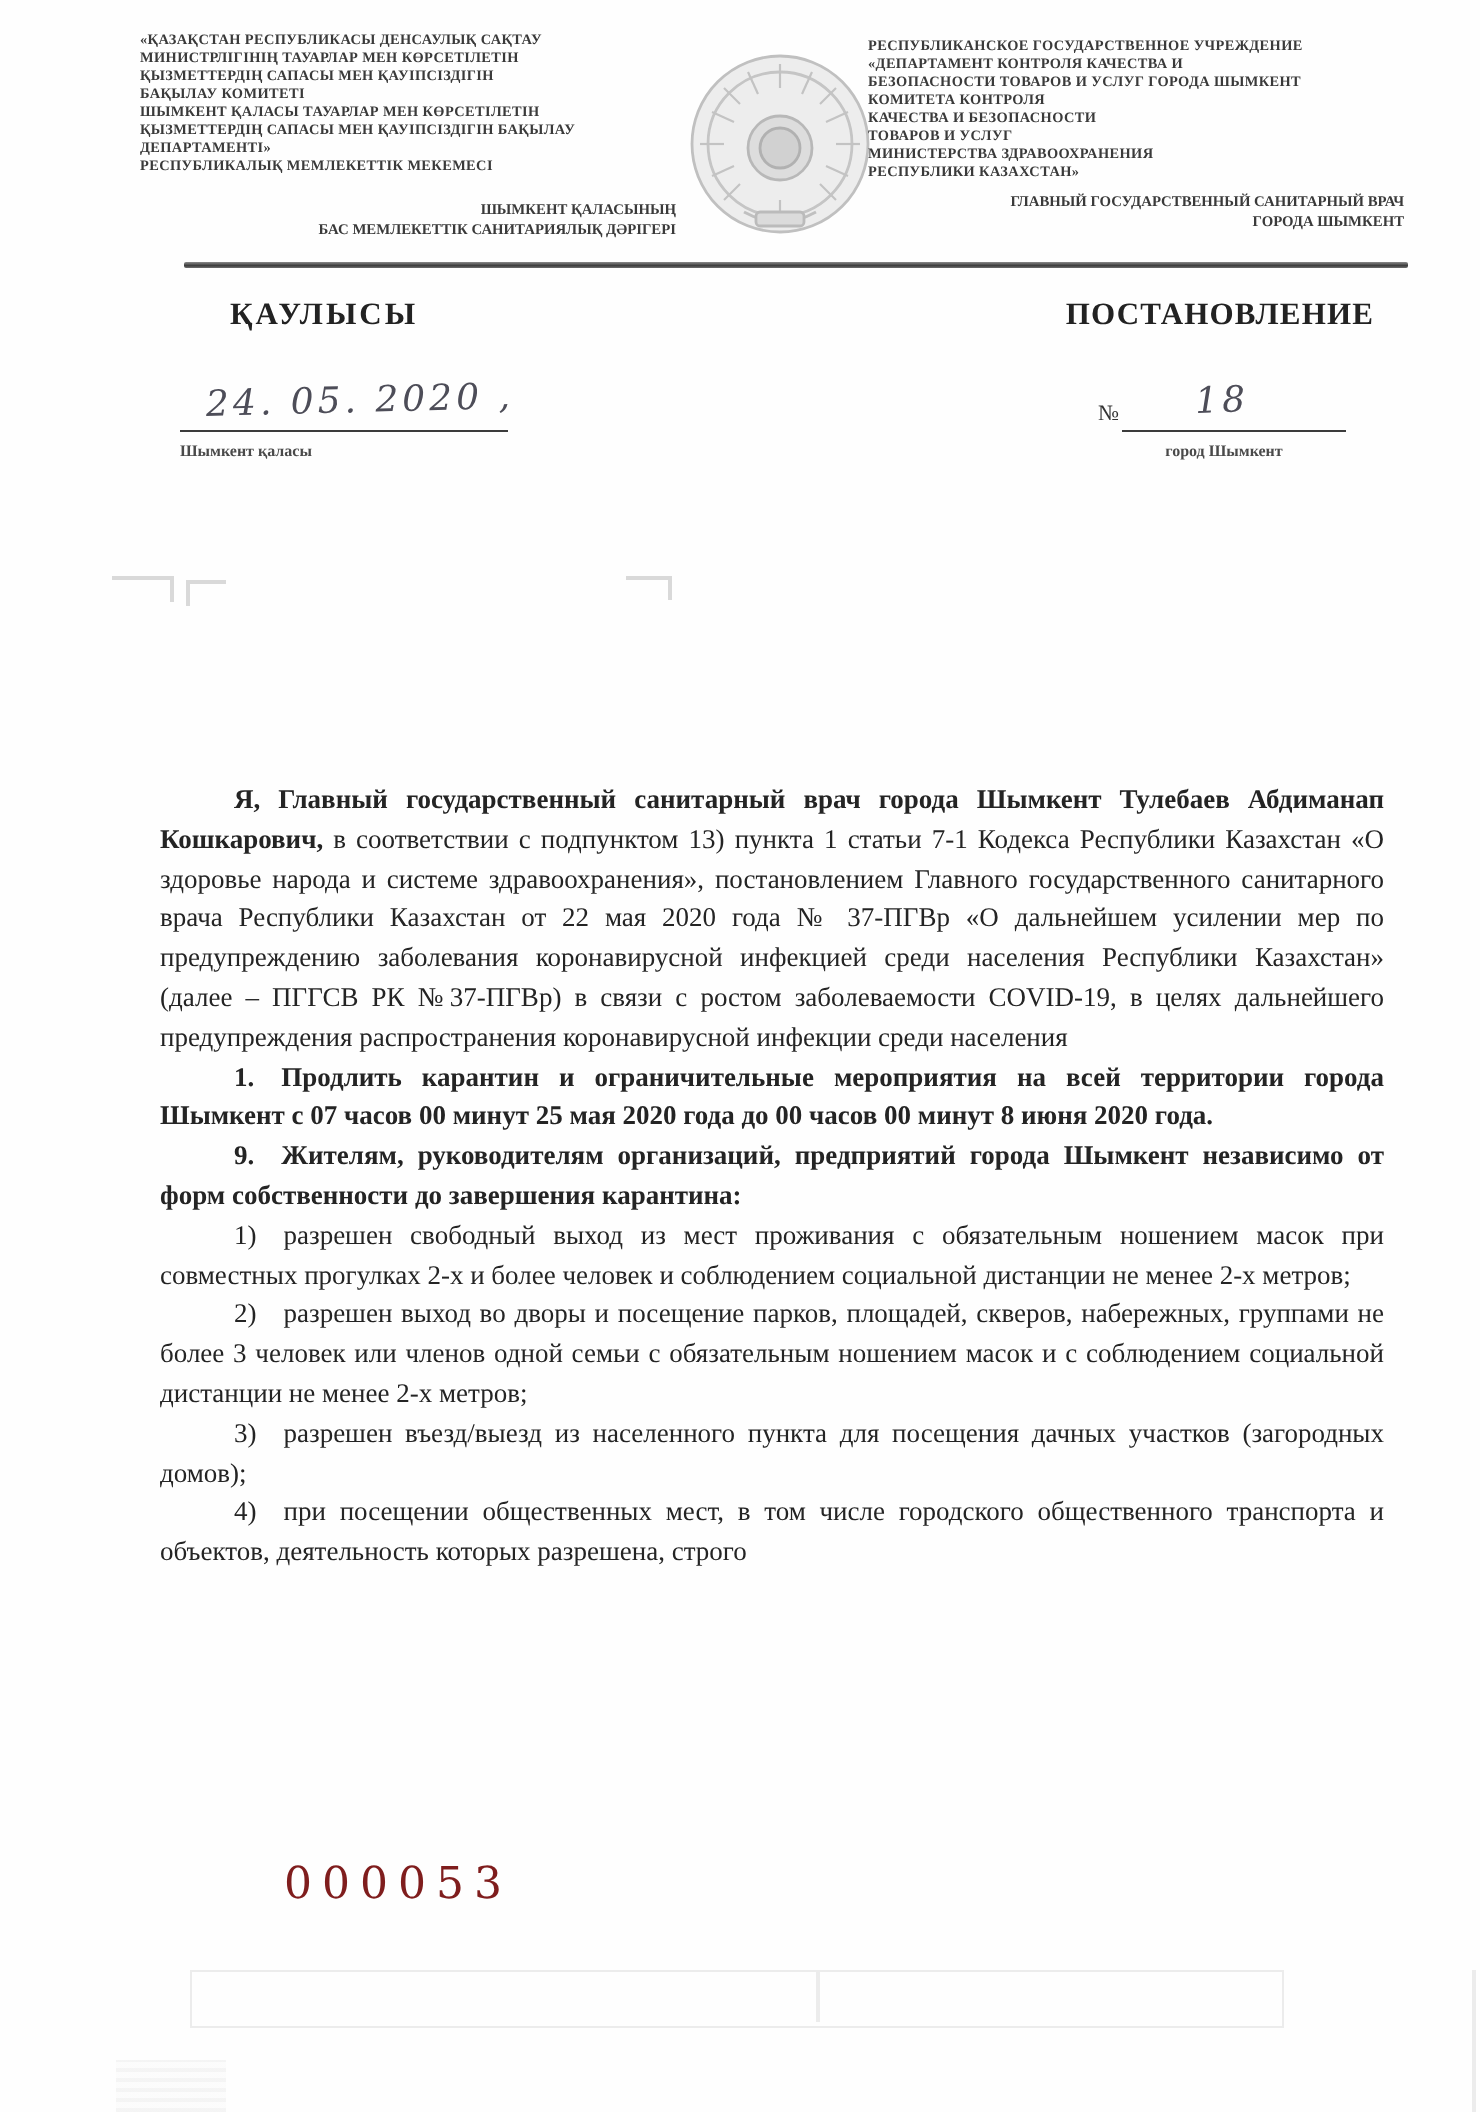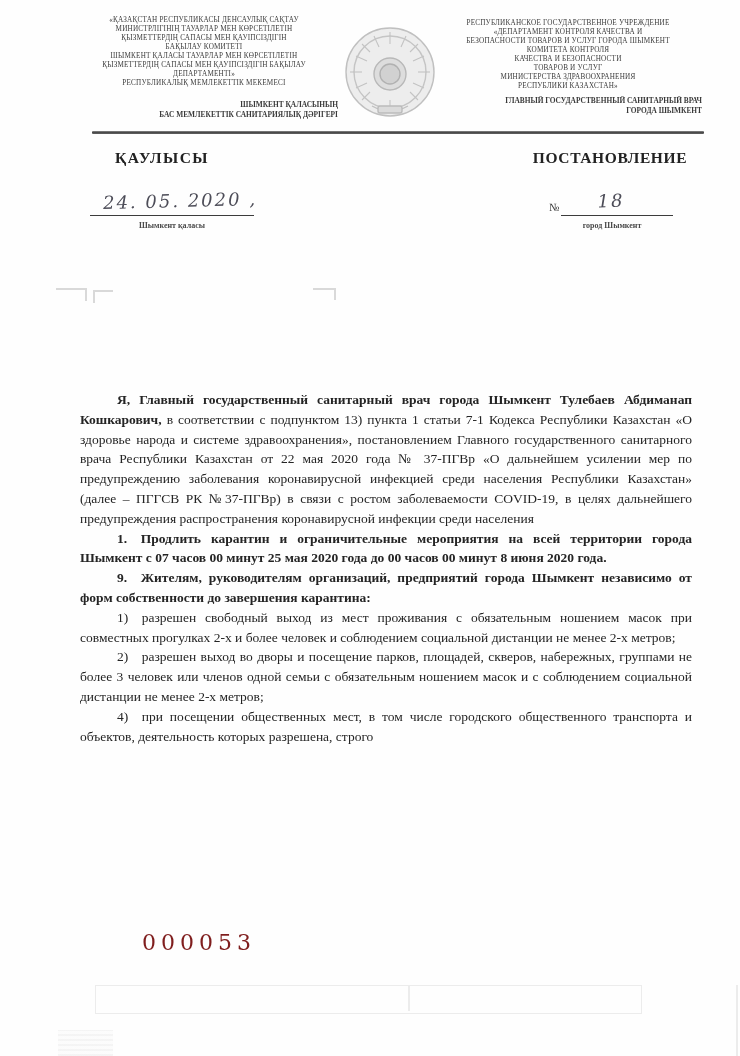--- a/index.html
+++ b/index.html
@@ -2,21 +2,21 @@
 <html><head>
 <meta charset="utf-8">
 <style>
   html,body{margin:0;padding:0;background:#ffffff;}
   .page{
     position:relative;width:740px;height:1056px;background:#fefefe;
     font-family:"Liberation Serif", serif;color:#2b2b2b;overflow:hidden;
   }
   
   .hdr-col{
-    position:absolute;text-align:center;font-weight:normal;
+    position:absolute;text-align:left;font-weight:bold;
     font-size:7.2px;line-height:9px;letter-spacing:.2px;color:#3a3a3a;
     white-space:pre-line;
   }
   .hdr-left{left:70px;top:16px;width:268px;}
   .hdr-right{left:434px;top:19px;width:268px;}
   .hdr-sub{position:absolute;text-align:right;font-weight:bold;font-size:7.4px;
     line-height:9.5px;color:#3a3a3a;white-space:pre-line;}
   .hdr-left-sub{left:70px;top:100px;width:268px;}
   .hdr-right-sub{left:434px;top:96px;width:268px;}
   .emblem{position:absolute;left:338px;top:18px;width:100px;height:104px;}
@@ -24,21 +24,21 @@
     background:linear-gradient(#8a8a8a,#3d3d3d 60%,#6f6f6f);border-radius:1px;}
   
   .doc-type{position:absolute;top:149px;font-size:15.5px;font-weight:bold;color:#222;}
   .doc-type-kz{left:115px;width:200px;text-align:left;letter-spacing:1.5px;}
   .doc-type-ru{left:510px;width:200px;text-align:center;letter-spacing:.6px;}
   
   .handwriting{font-family:"DejaVu Serif", serif;font-style:italic;color:#4d4d58;}
   .date-hand{position:absolute;left:100px;top:190px;width:160px;text-align:center;
     font-size:18px;letter-spacing:2px;transform:rotate(-1.5deg);}
   .date-line{position:absolute;left:90px;top:215px;width:164px;height:1.4px;background:#3c3c3c;}
-  .date-caption{position:absolute;left:90px;top:221px;width:164px;text-align:center;
+  .date-caption{position:absolute;left:90px;top:221px;width:164px;
     font-size:8px;font-weight:bold;color:#4a4a4a;}
   .num-symbol{position:absolute;left:549px;top:201px;font-size:11px;color:#333;}
   .num-line{position:absolute;left:561px;top:215px;width:112px;height:1.4px;background:#3c3c3c;}
   .num-hand{position:absolute;left:561px;top:190px;width:100px;text-align:center;
     font-size:18px;letter-spacing:2px;transform:rotate(-2deg);}
   .num-caption{position:absolute;left:549px;top:221px;width:126px;text-align:center;
     font-size:8px;font-weight:bold;color:#4a4a4a;}
   
   .subject{position:absolute;left:120px;top:290px;width:340px;
     font-size:13.8px;font-weight:bold;line-height:21px;color:#262626;white-space:pre-line;}
@@ -131,20 +131,21 @@
   <div class="num-line"></div>
   <div class="num-caption">город Шымкент</div>
 
 
   <div class="body-text">
       <p class="para indent"><span class="b">Я, Главный государственный санитарный врач города Шымкент Тулебаев Абдиманап Кошкарович, </span><span>в соответствии с подпунктом 13) пункта 1 статьи 7-1 Кодекса Республики Казахстан «О здоровье народа и системе здравоохранения», постановлением Главного государственного санитарного врача Республики Казахстан от 22 мая 2020 года № 37-ПГВр «О дальнейшем усилении мер по предупреждению заболевания коронавирусной инфекцией среди населения Республики Казахстан» (далее – ПГГСВ РК №37-ПГВр) в связи с ростом заболеваемости COVID-19, в целях дальнейшего предупреждения распространения коронавирусной инфекции среди населения</span></p>
       <p class="para indent"><span class="b">1. Продлить карантин и ограничительные мероприятия на всей территории города Шымкент с 07 часов 00 минут 25 мая 2020 года до 00 часов 00 минут 8 июня 2020 года.</span></p>
       <p class="para indent"><span class="b">9. Жителям, руководителям организаций, предприятий города Шымкент независимо от форм собственности до завершения карантина:</span></p>
       <p class="para indent"><span>1) разрешен свободный выход из мест проживания с обязательным ношением масок при совместных прогулках 2-х и более человек и соблюдением социальной дистанции не менее 2-х метров;</span></p>
       <p class="para indent"><span>2) разрешен выход во дворы и посещение парков, площадей, скверов, набережных, группами не более 3 человек или членов одной семьи с обязательным ношением масок и с соблюдением социальной дистанции не менее 2-х метров;</span></p>
+      <p class="para indent"><span>3) разрешен въезд/выезд из населенного пункта для посещения дачных участков (загородных домов);</span></p>
       <p class="para indent"><span>4) при посещении общественных мест, в том числе городского общественного транспорта и объектов, деятельность которых разрешена, строго</span></p>
     </div>
 
   <div class="stamp-number">000053</div>
 
   <div>
     <div class="art art-h" style="left:56px;top:288px;width:30px;"></div>
     <div class="art art-v" style="left:85px;top:288px;height:13px;"></div>
     <div class="art art-v" style="left:93px;top:290px;height:13px;"></div>
     <div class="art art-h" style="left:93px;top:290px;width:20px;"></div>

